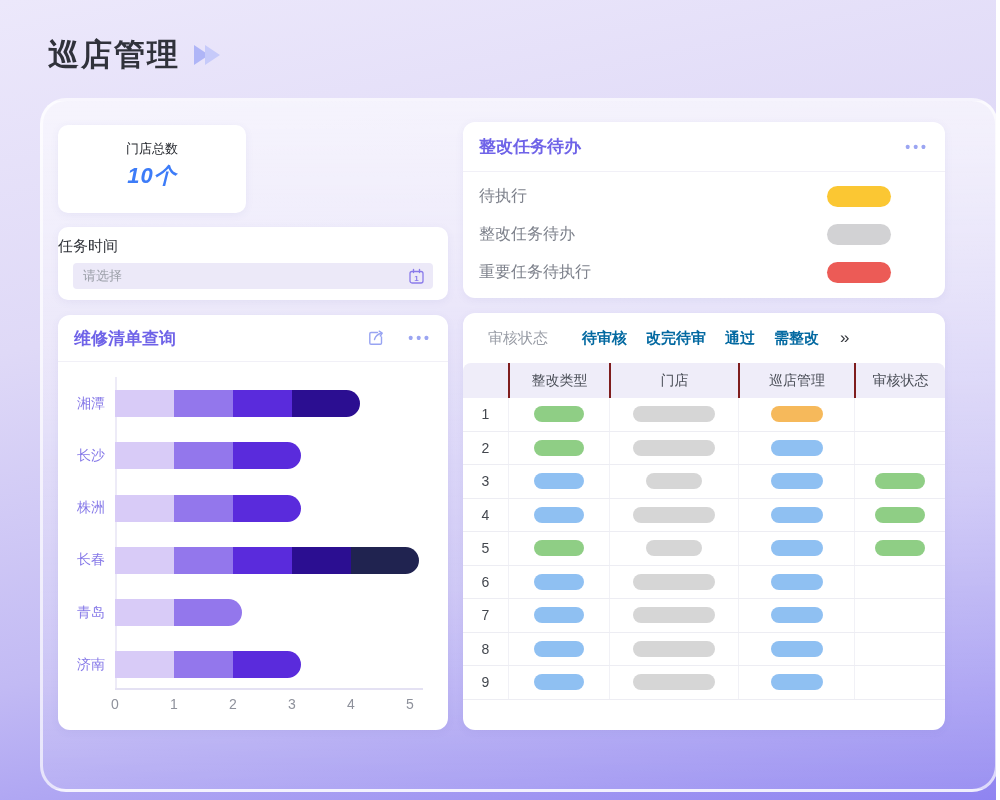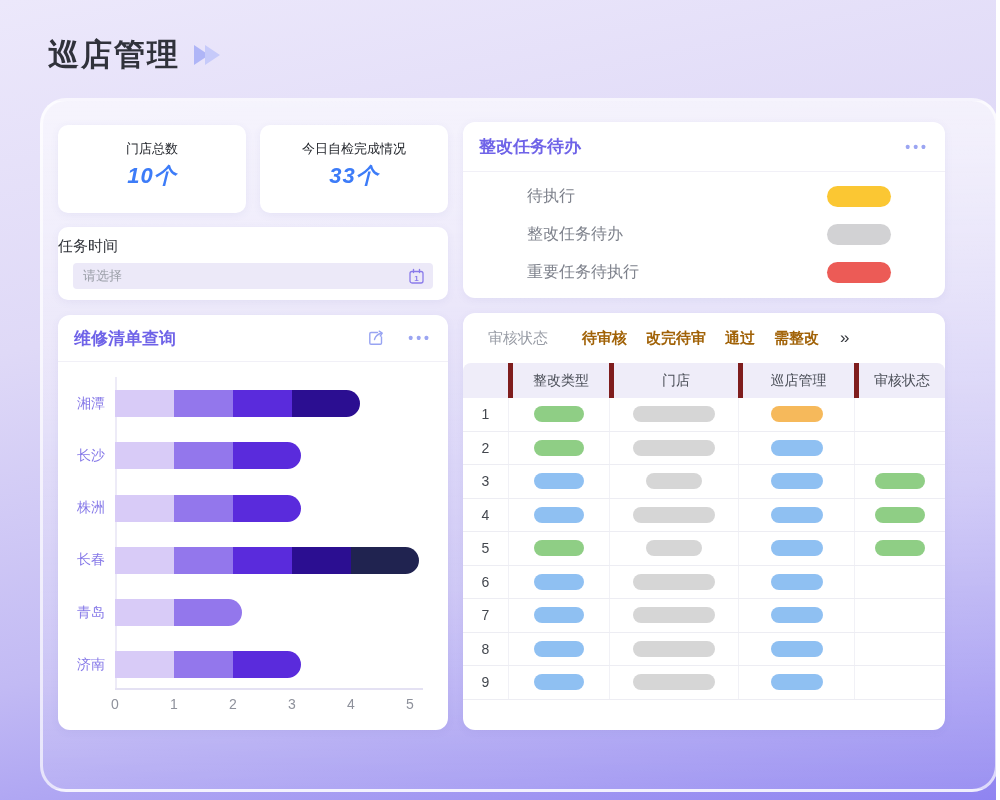--- a/index.html
+++ b/index.html
@@ -53,33 +53,33 @@
   .chart-rows { position:absolute; left:10px; top:75px; right:6px; }
   .c-row { display:flex; align-items:center; height:27px; margin-bottom:25.3px; }
   .c-label { width:37px; text-align:right; margin-right:10px; font-size:14px; color:#8679E8; flex:none; }
   .c-track { display:flex; height:27px; }
   .c-seg { height:100%; flex:none; }
   .c-seg.cap { border-radius:0 13.5px 13.5px 0; }
   .x-ticks { position:absolute; left:57px; top:381px; width:308px; height:18px; }
   .tick { position:absolute; transform:translateX(-50%); font-size:14px; color:#8E919B; }
   
   #todo-card { left:463px; top:122px; width:482px; height:176px; }
-  .todo-items { padding-top:5px;padding-left:48px; }
+  .todo-items { padding-top:5px; }
   .todo-item { height:38px; display:flex; align-items:center; justify-content:space-between; padding:0 54px 0 16px; }
   .todo-label { font-size:16px; color:#7E828C; }
   .todo-pill { width:64px; height:21px; border-radius:11px; flex:none; }
   
   #table-card { left:463px; top:313px; width:482px; height:417px; overflow:hidden; }
   .tabs { height:50px; display:flex; align-items:center; padding-left:25px; }
   .filter-label { font-size:15px; color:#999DA6; margin-right:34px; }
-  .tab { font-size:15px; font-weight:600; color:#a16207; background:none; border:none; font-family:inherit; margin-right:19px; cursor:pointer; }
+  .tab { font-size:15px; font-weight:600; color:#0369a1; background:none; border:none; font-family:inherit; margin-right:19px; cursor:pointer; }
   .more-tabs { font-size:17px; color:#33363C; cursor:pointer; margin-left:2px; }
   .grid-head, .grid-row { display:grid; grid-template-columns:45px 101px 129px 116px 91px; }
   .grid-head { height:35px; background:#EFEDF9; border-radius:8px 8px 0 0; }
-  .th { display:flex; align-items:center; justify-content:center; font-size:14px; font-weight:500; color:#4B4F58; border-left:5px solid #7f1d1d; }
+  .th { display:flex; align-items:center; justify-content:center; font-size:14px; font-weight:500; color:#4B4F58; border-left:2px solid #7f1d1d; }
   .th:first-child { border-left:none; }
   .grid-row { height:33.5px; border-bottom:1px solid #EDEDF3; }
   .td { display:flex; align-items:center; justify-content:center; border-left:1px solid #F1F1F6; font-size:14px; color:#43474E; }
   .td:first-child { border-left:none; }
   .pill { height:16px; border-radius:8px; }
   .pw-type { width:50px; } .pw-store-wide { width:82px; } .pw-store-narrow { width:56px; }
   .pw-exec { width:52px; } .pw-review { width:50px; }
 </style>
 </head>
 <body>
@@ -92,24 +92,20 @@
       <span class="tri tri1"></span>
       <span class="tri tri2"></span>
     </span>
   </div>
 
   <div class="panel"></div>
 
   <div class="card stat-card" id="stat1">
     <div class="stat-label">门店总数</div>
     <div class="stat-value">10个</div>
-  </div>
-  <div class="card stat-card" id="stat2">
-    <div class="stat-label">今日自检完成情况</div>
-    <div class="stat-value">33个</div>
   </div>
 
   <div class="card" id="task-card">
     <div class="task-label">任务时间</div>
     <div class="task-input">
       <span class="task-placeholder">请选择</span>
       <span style="display:flex;">
         <svg width="17" height="17" viewBox="0 0 17 17" fill="none">
           <rect x="2" y="3.5" width="13" height="11.5" rx="2" stroke="#8A7BEA" stroke-width="1.3"></rect>
           <line x1="5.5" y1="1.5" x2="5.5" y2="4.5" stroke="#8A7BEA" stroke-width="1.3" stroke-linecap="round"></line>

